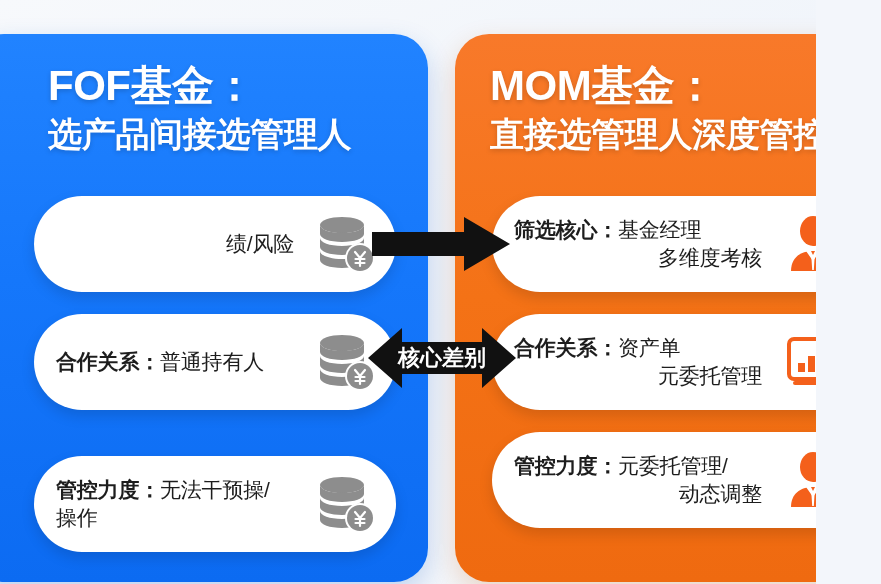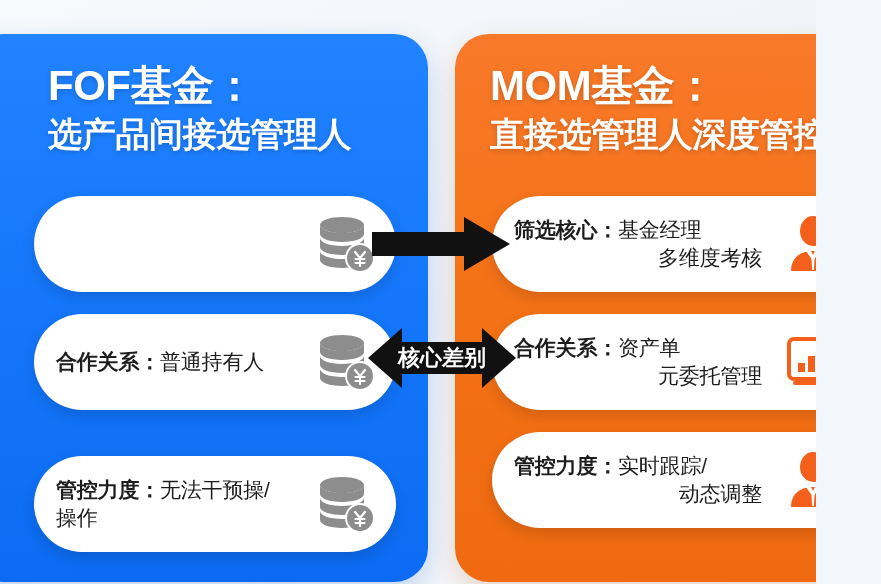--- a/index.html
+++ b/index.html
@@ -181,20 +181,23 @@
 
   <div class="panel" id="panel-left"></div>
 
   <div class="heading" id="heading-left">
     <span class="line1">FOF基金：</span>
     <span class="line2">选产品间接选管理人</span>
   </div>
 
   <div class="card card-left" id="card-l1">
     <div class="card-text">
+      <span class="card-line l2">
+        <span class="card-value">绩/风险</span>
+      </span>
     </div>
     <div class="card-icon">
       <svg width="66" height="66" viewBox="0 0 66 66" aria-hidden="true">
         <g fill="#8d8d8d">
           <ellipse cx="30" cy="14" rx="22" ry="8"></ellipse>
           <path d="M8 14 v9 c0 4.4 9.8 8 22 8 s22-3.6 22-8 v-9 c0 4.4-9.8 8-22 8 S8 18.4 8 14 z"></path>
           <path d="M8 27 v9 c0 4.4 9.8 8 22 8 s22-3.6 22-8 v-9 c0 4.4-9.8 8-22 8 S8 31.4 8 27 z"></path>
           <path d="M8 40 v9 c0 4.4 9.8 8 22 8 s22-3.6 22-8 v-9 c0 4.4-9.8 8-22 8 S8 44.4 8 40 z"></path>
         </g>
         <circle cx="48" cy="47" r="15" fill="#ffffff"></circle>
@@ -311,21 +314,21 @@
           <rect x="25" y="24" width="7" height="16"></rect>
           <rect x="35" y="16" width="7" height="24"></rect>
         </g>
       </svg>
     </div>
   </div>
 
   <div class="card card-right" id="card-r3">
     <div class="card-text">
       <span class="card-line l1">
-        <span class="card-label">管控力度：</span><span class="card-value">实时跟踪/</span>
+        <span class="card-label">管控力度：</span><span class="card-value">元委托管理/</span>
       </span>
       <span class="card-line l2">
         <span class="card-value">动态调整</span>
       </span>
     </div>
     <div class="card-icon">
       <svg width="62" height="62" viewBox="0 0 62 62" aria-hidden="true">
         <g fill="#f4601b">
           <ellipse cx="31" cy="18" rx="13" ry="15"></ellipse>
           <path d="M9 58 c0-13 9-20 22-20 s22 7 22 20 z"></path>

